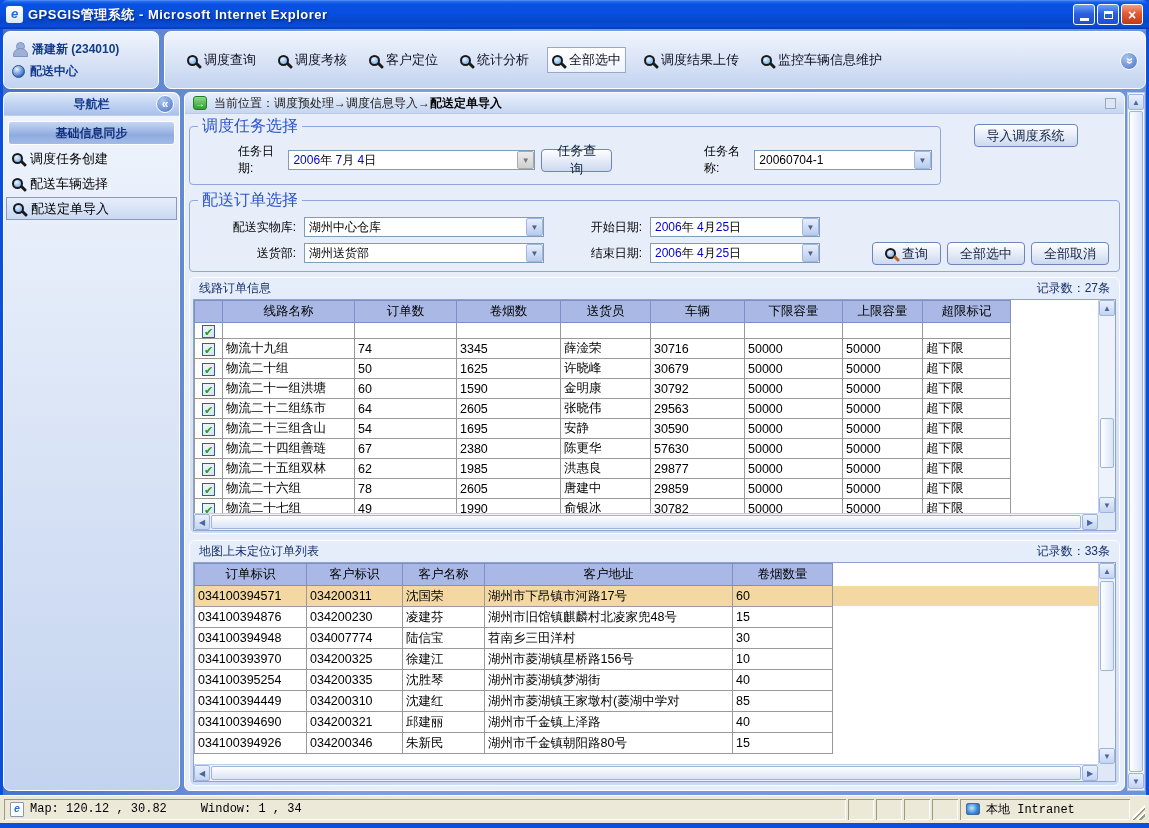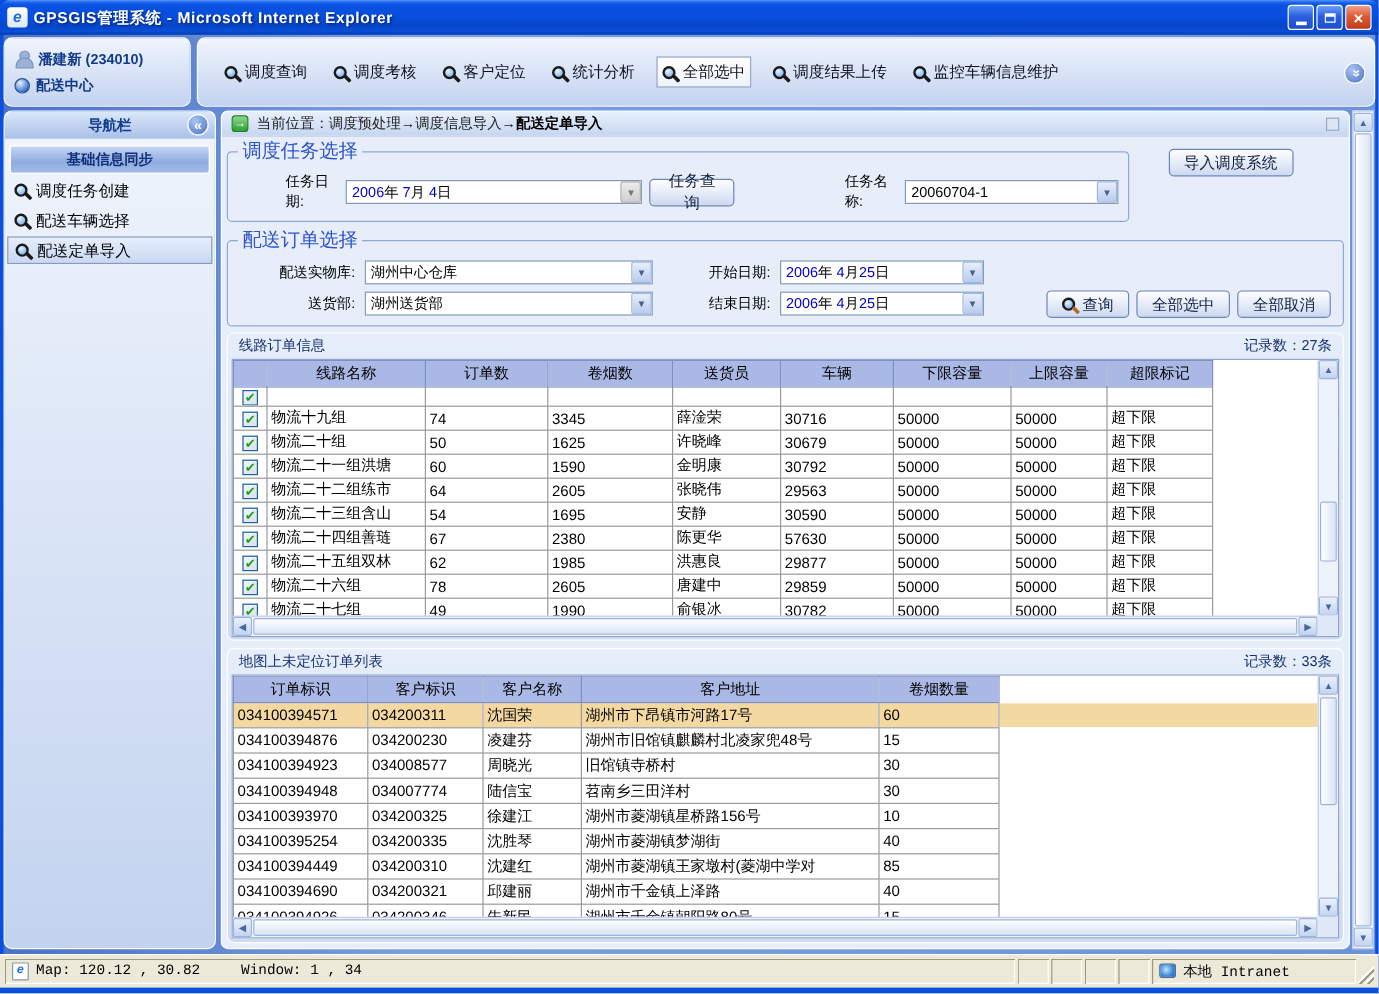--- a/index.html
+++ b/index.html
@@ -530,28 +530,20 @@
                 </tr>
                 <tr class="">
                   <td>034100394876</td>
                   <td>034200230</td>
                   <td>凌建芬</td>
                   <td>湖州市旧馆镇麒麟村北凌家兜48号</td>
                   <td>15</td>
                   <td class="filler"></td>
                 </tr>
                 <tr class="">
-                  <td>034100394923</td>
-                  <td>034008577</td>
-                  <td>周晓光</td>
-                  <td>旧馆镇寺桥村</td>
-                  <td>30</td>
-                  <td class="filler"></td>
-                </tr>
-                <tr class="">
                   <td>034100394948</td>
                   <td>034007774</td>
                   <td>陆信宝</td>
                   <td>苕南乡三田洋村</td>
                   <td>30</td>
                   <td class="filler"></td>
                 </tr>
                 <tr class="">
                   <td>034100393970</td>
                   <td>034200325</td>

